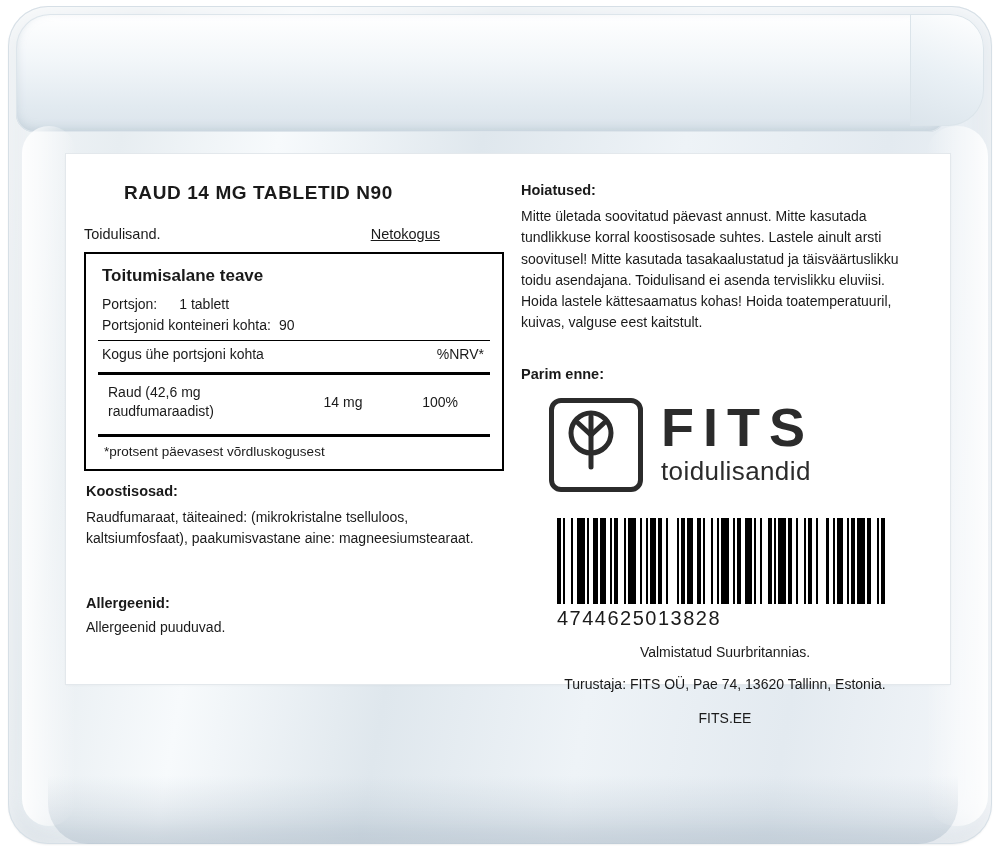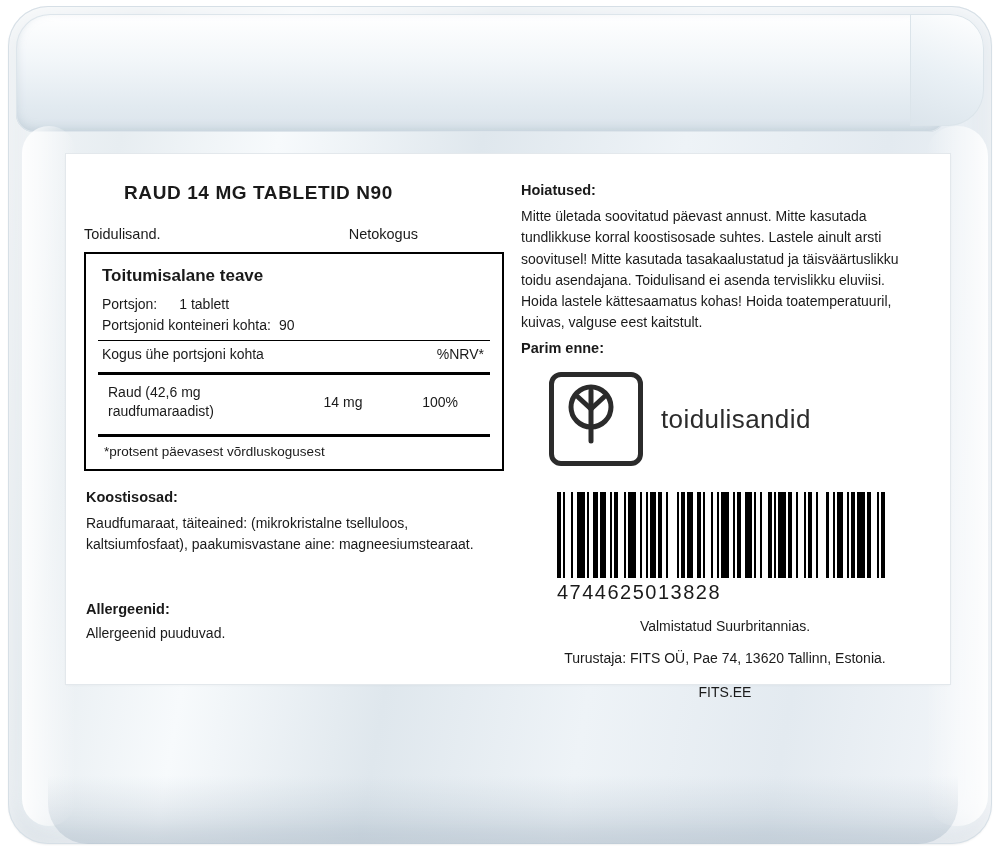--- a/index.html
+++ b/index.html
@@ -125,21 +125,21 @@
     letter-spacing: 0.6px;
     margin: 12px 0 0 40px;
   }
   .subline {
     display: flex;
     justify-content: space-between;
     margin: 22px 0 10px 0;
     font-size: 14.5px;
     padding: 0 6px 0 0;
   }
-  .subline .net { margin-right: 80px; }
+  .subline .net { margin-right: 58px; text-decoration: underline; }
 
   
   #nutrition-box {
     border: 2px solid #000;
     padding: 10px 12px 8px 12px;
     margin-top: 2px;
   }
   #nutrition-title {
     font-size: 17px;
     font-weight: bold;
@@ -179,21 +179,21 @@
     font-weight: bold;
     font-size: 14.5px;
   }
   #daily-dose-row {
     display: flex;
     margin-top: 12px;
     padding-left: 2px;
     font-size: 14.5px;
   }
   #daily-dose-row .value { margin-left: 34px; }
-  #ingredients-head { margin-top: 18px; padding-left: 2px; }
+  #ingredients-head { margin-top: 12px; padding-left: 2px; }
   #ingredients-text {
     margin-top: 8px;
     padding-left: 2px;
     font-size: 14px;
     line-height: 1.5;
     width: 400px;
   }
   #allergens-head { margin-top: 46px; padding-left: 2px; }
   #allergens-text {
     margin-top: 8px;
@@ -202,21 +202,21 @@
   }
 
   
   #warnings-head { font-size: 14.5px; font-weight: bold; margin: 12px 0 0 0; }
   #warnings-text {
     font-size: 14px;
     line-height: 1.52;
     margin-top: 8px;
     width: 392px;
   }
-  #best-before-head { font-size: 14.5px; font-weight: bold; margin-top: 6px; }
+  #best-before-head { font-size: 14.5px; font-weight: bold; margin-top: 32px; }
 
   
   #logo {
     display: flex;
     align-items: center;
     margin-top: 16px;
     padding-left: 28px;
   }
   #logo-mark {
     width: 84px;
@@ -341,20 +341,21 @@
       <div id="logo">
         <div id="logo-mark">
           <svg width="74" height="74" viewBox="0 0 74 74" aria-hidden="true">
             <circle cx="37" cy="30" r="20" fill="none" stroke="#2b2b2b" stroke-width="5"></circle>
             <path d="M37 14 L37 64" stroke="#2b2b2b" stroke-width="5" stroke-linecap="round"></path>
             <path d="M37 32 L24 20" stroke="#2b2b2b" stroke-width="5" stroke-linecap="round"></path>
             <path d="M37 32 L50 20" stroke="#2b2b2b" stroke-width="5" stroke-linecap="round"></path>
           </svg>
         </div>
         <div id="logo-text">
+          <div id="logo-fits">FITS</div>
           <div id="logo-sub">toidulisandid</div>
         </div>
       </div>
 
       <div id="barcode-wrap">
         <div id="barcode">
             <div style="flex: 2 0 0px; background: rgb(0, 0, 0);"></div>
             <div style="flex: 1 0 0px; background: transparent;"></div>
             <div style="flex: 1 0 0px; background: rgb(0, 0, 0);"></div>
             <div style="flex: 3 0 0px; background: transparent;"></div>

